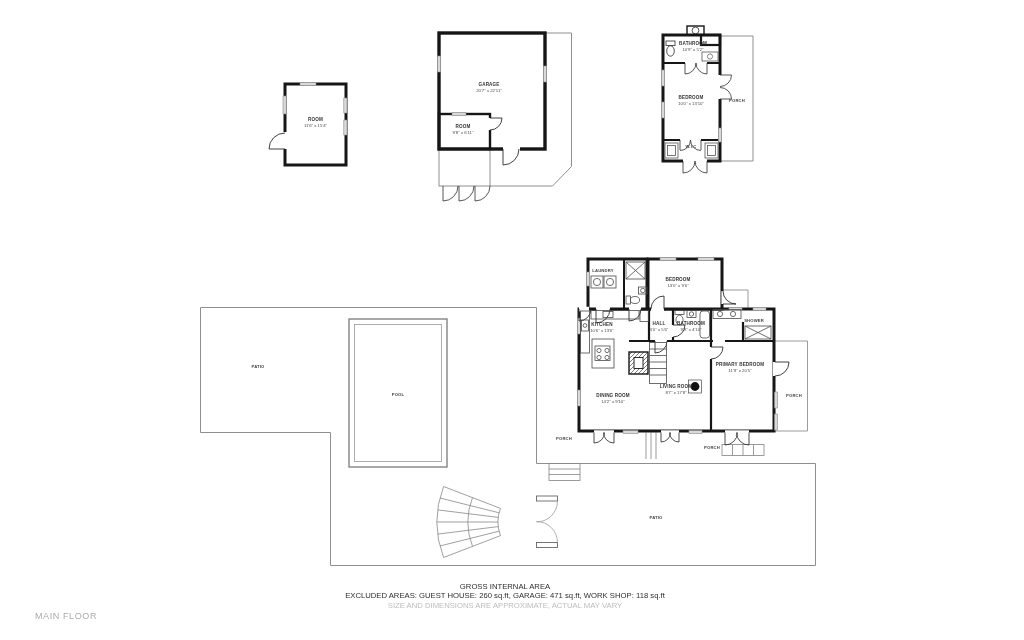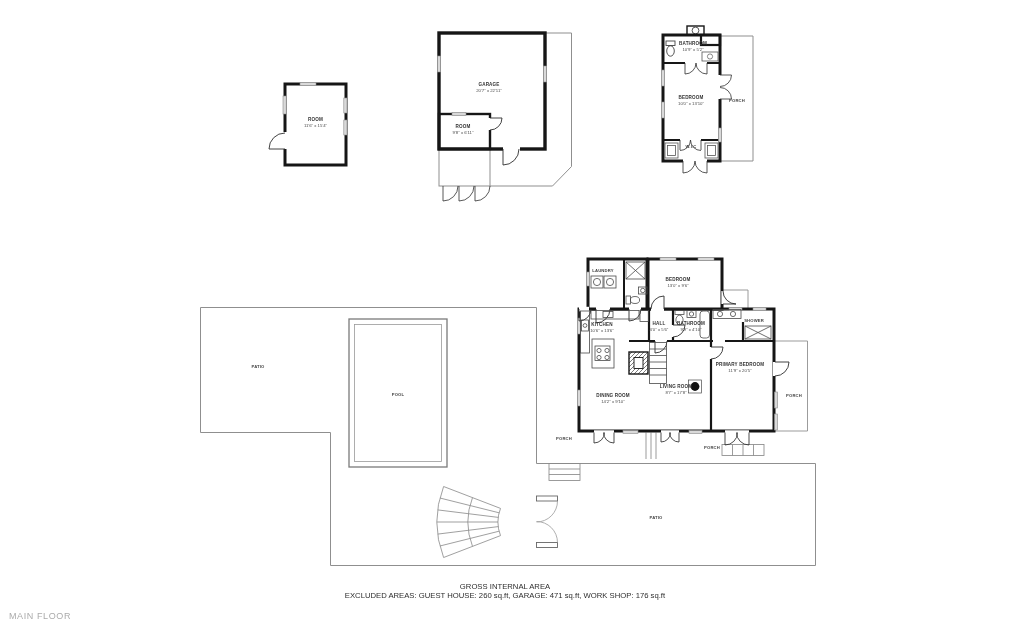--- a/index.html
+++ b/index.html
@@ -5,21 +5,21 @@
   *{margin:0;padding:0;box-sizing:border-box}
   html,body{width:1024px;height:640px;background:#ffffff;overflow:hidden}
   .stage{position:relative;width:1024px;height:556px;font-family:"Liberation Sans",sans-serif;background:#fff}
   svg.plan{position:absolute;left:0;top:0}
   .lbl{position:absolute;transform:translate(-50%,-50%);display:flex;flex-direction:column;align-items:center;text-align:center;white-space:nowrap}
   .lbl .nm{font-size:4.6px;line-height:5.6px;letter-spacing:.15px;font-weight:700;color:#333}
   .lbl .dm{font-size:4.3px;line-height:5.2px;color:#4a4a4a}
   .lbl.small .nm{font-size:4.2px;font-weight:700;color:#444}
   .footer{position:absolute;left:0;right:14px;top:582px;text-align:center;color:#2d2d2d;font-size:7.7px;line-height:9.3px}
   .footer .muted{color:#bcbcbc}
-  .floor-tag{position:absolute;left:9px;top:611px;font-size:9px;color:#ababab;letter-spacing:.6px}
+  .floor-tag{position:absolute;left:35px;top:611px;font-size:9px;color:#ababab;letter-spacing:.6px}
 </style>
 </head>
 <body>
 
 <div class="stage">
 
 <svg class="plan" width="1024" height="640" viewBox="0 0 1024 640">
   <defs>
     <pattern id="hatch" width="4" height="4" patternUnits="userSpaceOnUse">
       <path d="M0,4 L4,0" stroke="#444" stroke-width="0.7"></path>
@@ -288,18 +288,19 @@
   </div>
   <div class="lbl small" style="left:398px;top:395px">
     <span class="nm">POOL</span>
   </div>
   <div class="lbl small" style="left:656px;top:518px">
     <span class="nm">PATIO</span>
   </div>
 
   <div class="footer">
     <div>GROSS INTERNAL AREA</div>
-    <div>EXCLUDED AREAS: GUEST HOUSE: 260 sq.ft, GARAGE: 471 sq.ft, WORK SHOP: 176 sq.ft</div>
+    <div>EXCLUDED AREAS: GUEST HOUSE: 260 sq.ft, GARAGE: 471 sq.ft, WORK SHOP: 118 sq.ft</div>
+    <div class="muted">SIZE AND DIMENSIONS ARE APPROXIMATE, ACTUAL MAY VARY</div>
   </div>
 
   <div class="floor-tag">MAIN FLOOR</div>
 
 </div>
 
 </body></html>

